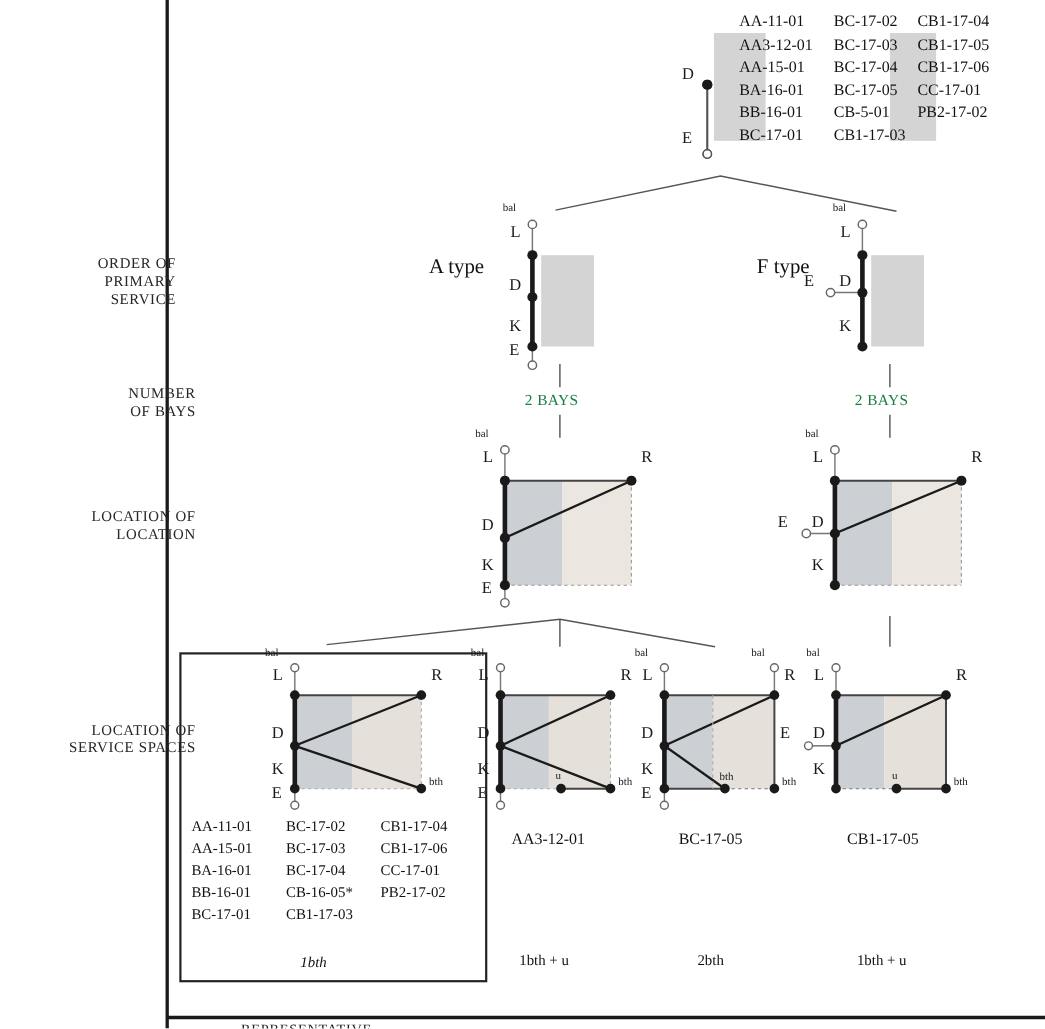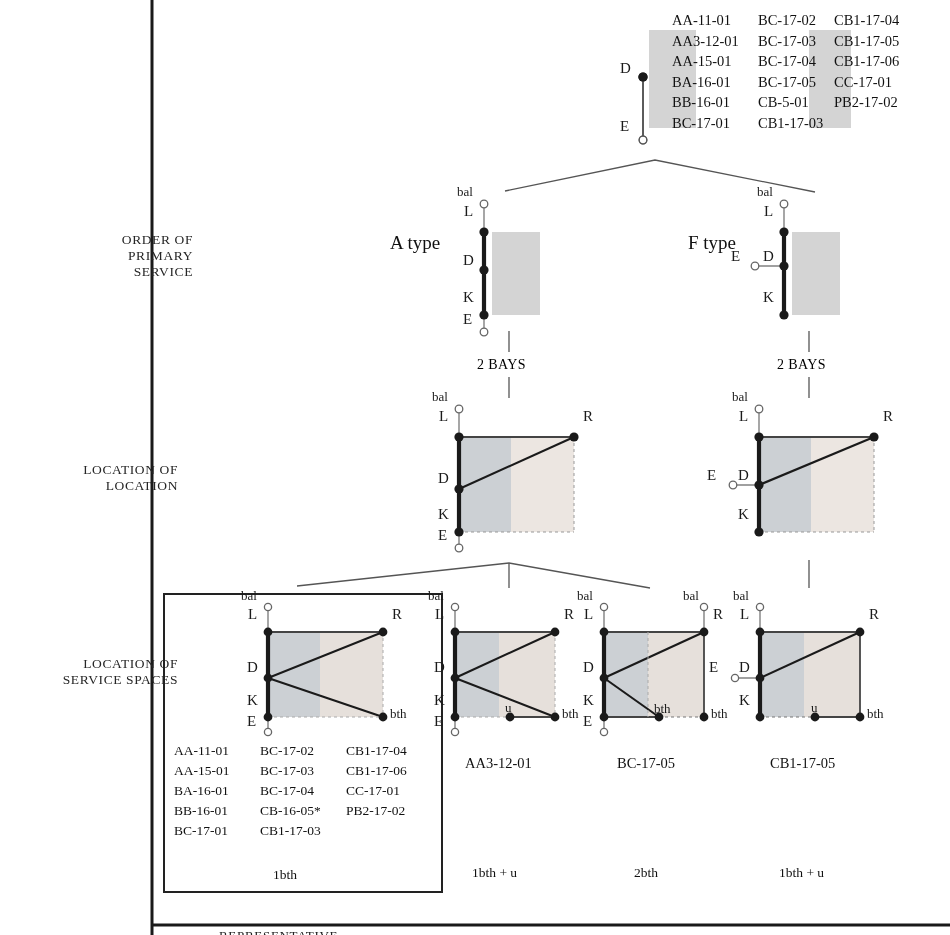--- a/index.html
+++ b/index.html
@@ -6,24 +6,24 @@
   body{width:950px;height:935px;position:relative;overflow:hidden;
        font-family:"Liberation Serif",serif;color:#1a1a1a;}
   #stage{position:absolute;inset:0;width:950px;height:935px;}
   svg.layer{position:absolute;left:0;top:0;width:950px;height:935px;overflow:visible;}
   .rowlabel{position:absolute;text-align:right;font-family:"Liberation Serif",serif;
             font-size:13.5px;letter-spacing:.6px;line-height:16px;color:#262626;}
   .codegrid{position:absolute;display:grid;font-family:"Liberation Serif",serif;
             font-size:14.5px;line-height:20.5px;color:#111;}
   .nlabel{position:absolute;font-family:"Liberation Serif",serif;font-size:15px;
           color:#1a1a1a;white-space:nowrap;}
-  .nlabel.sm{font-size:13px;}
+  .nlabel.sm{font-size:10px;}
   .typename{position:absolute;font-family:"Liberation Serif",serif;font-size:19px;color:#111;white-space:nowrap;}
   .bays{position:absolute;font-family:"Liberation Serif",serif;font-size:14px;
-        letter-spacing:.4px;color:#000000;white-space:nowrap;}
+        letter-spacing:.4px;color:#15803d;white-space:nowrap;}
   .caption{position:absolute;font-family:"Liberation Serif",serif;font-size:14.5px;
            color:#111;white-space:nowrap;}
   .footlab{position:absolute;font-family:"Liberation Serif",serif;font-size:13.5px;
            color:#111;white-space:nowrap;}
   .repbox{position:absolute;border:2.5px solid #222;background:transparent;box-sizing:border-box;}
   .repcaption{position:absolute;font-family:"Liberation Serif",serif;font-size:13px;
               letter-spacing:.7px;color:#222;white-space:nowrap;}
 </style>
 </head>
 <body>
@@ -213,24 +213,28 @@
       <circle cx="760" cy="632" r="4.4" fill="#1a1a1a"></circle>
       <circle cx="760" cy="678" r="4.4" fill="#1a1a1a"></circle>
       <circle cx="735" cy="678" r="3.6" fill="#fff" stroke="#666" stroke-width="1.3"></circle>
       <circle cx="760" cy="717" r="4.4" fill="#1a1a1a"></circle>
       <circle cx="860" cy="632" r="4.4" fill="#1a1a1a"></circle>
       <circle cx="815" cy="717" r="4.4" fill="#1a1a1a"></circle>
       <circle cx="860" cy="717" r="4.4" fill="#1a1a1a"></circle>
     </g>
   </svg>
 
-  <div class="rowlabel" style="left:33px;top:232px;width:160px;">
+  <div class="rowlabel" style="left:0;top:232px;width:160px;">
     <div>ORDER OF</div>
     <div>PRIMARY</div>
     <div>SERVICE</div>
+  </div>
+  <div class="rowlabel" style="left:18px;top:350px;width:160px;">
+    <div>NUMBER</div>
+    <div>OF BAYS</div>
   </div>
   <div class="rowlabel" style="left:18px;top:462px;width:160px;">
     <div>LOCATION OF</div>
     <div>LOCATION</div>
   </div>
   <div class="rowlabel" style="left:8px;top:656px;width:170px;">
     <div>LOCATION OF</div>
     <div>SERVICE SPACES</div>
   </div>
 
@@ -309,21 +313,21 @@
     <span>BC-17-04</span>
     <span>CC-17-01</span>
     <span>BB-16-01</span>
     <span>CB-16-05*</span>
     <span>PB2-17-02</span>
     <span>BC-17-01</span>
     <span>CB1-17-03</span>
     <span></span>
   </div>
 
-  <span class="footlab" style="left:273px;top:867px;">1bth</span>
+  <span class="footlab" style="left:273px;top:867px;font-style:italic;">1bth</span>
   <span class="repcaption" style="left:219px;top:928px;">REPRESENTATIVE</span>
 
   <span class="nlabel sm" style="left:428px;top:588px;">bal</span>
   <span class="nlabel" style="left:435px;top:606px;">L</span>
   <span class="nlabel" style="left:564px;top:606px;">R</span>
   <span class="nlabel" style="left:434px;top:659px;">D</span>
   <span class="nlabel" style="left:434px;top:692px;">K</span>
   <span class="nlabel" style="left:434px;top:713px;">E</span>
   <span class="nlabel sm" style="left:505px;top:700px;">u</span>
   <span class="nlabel sm" style="left:562px;top:706px;">bth</span>

